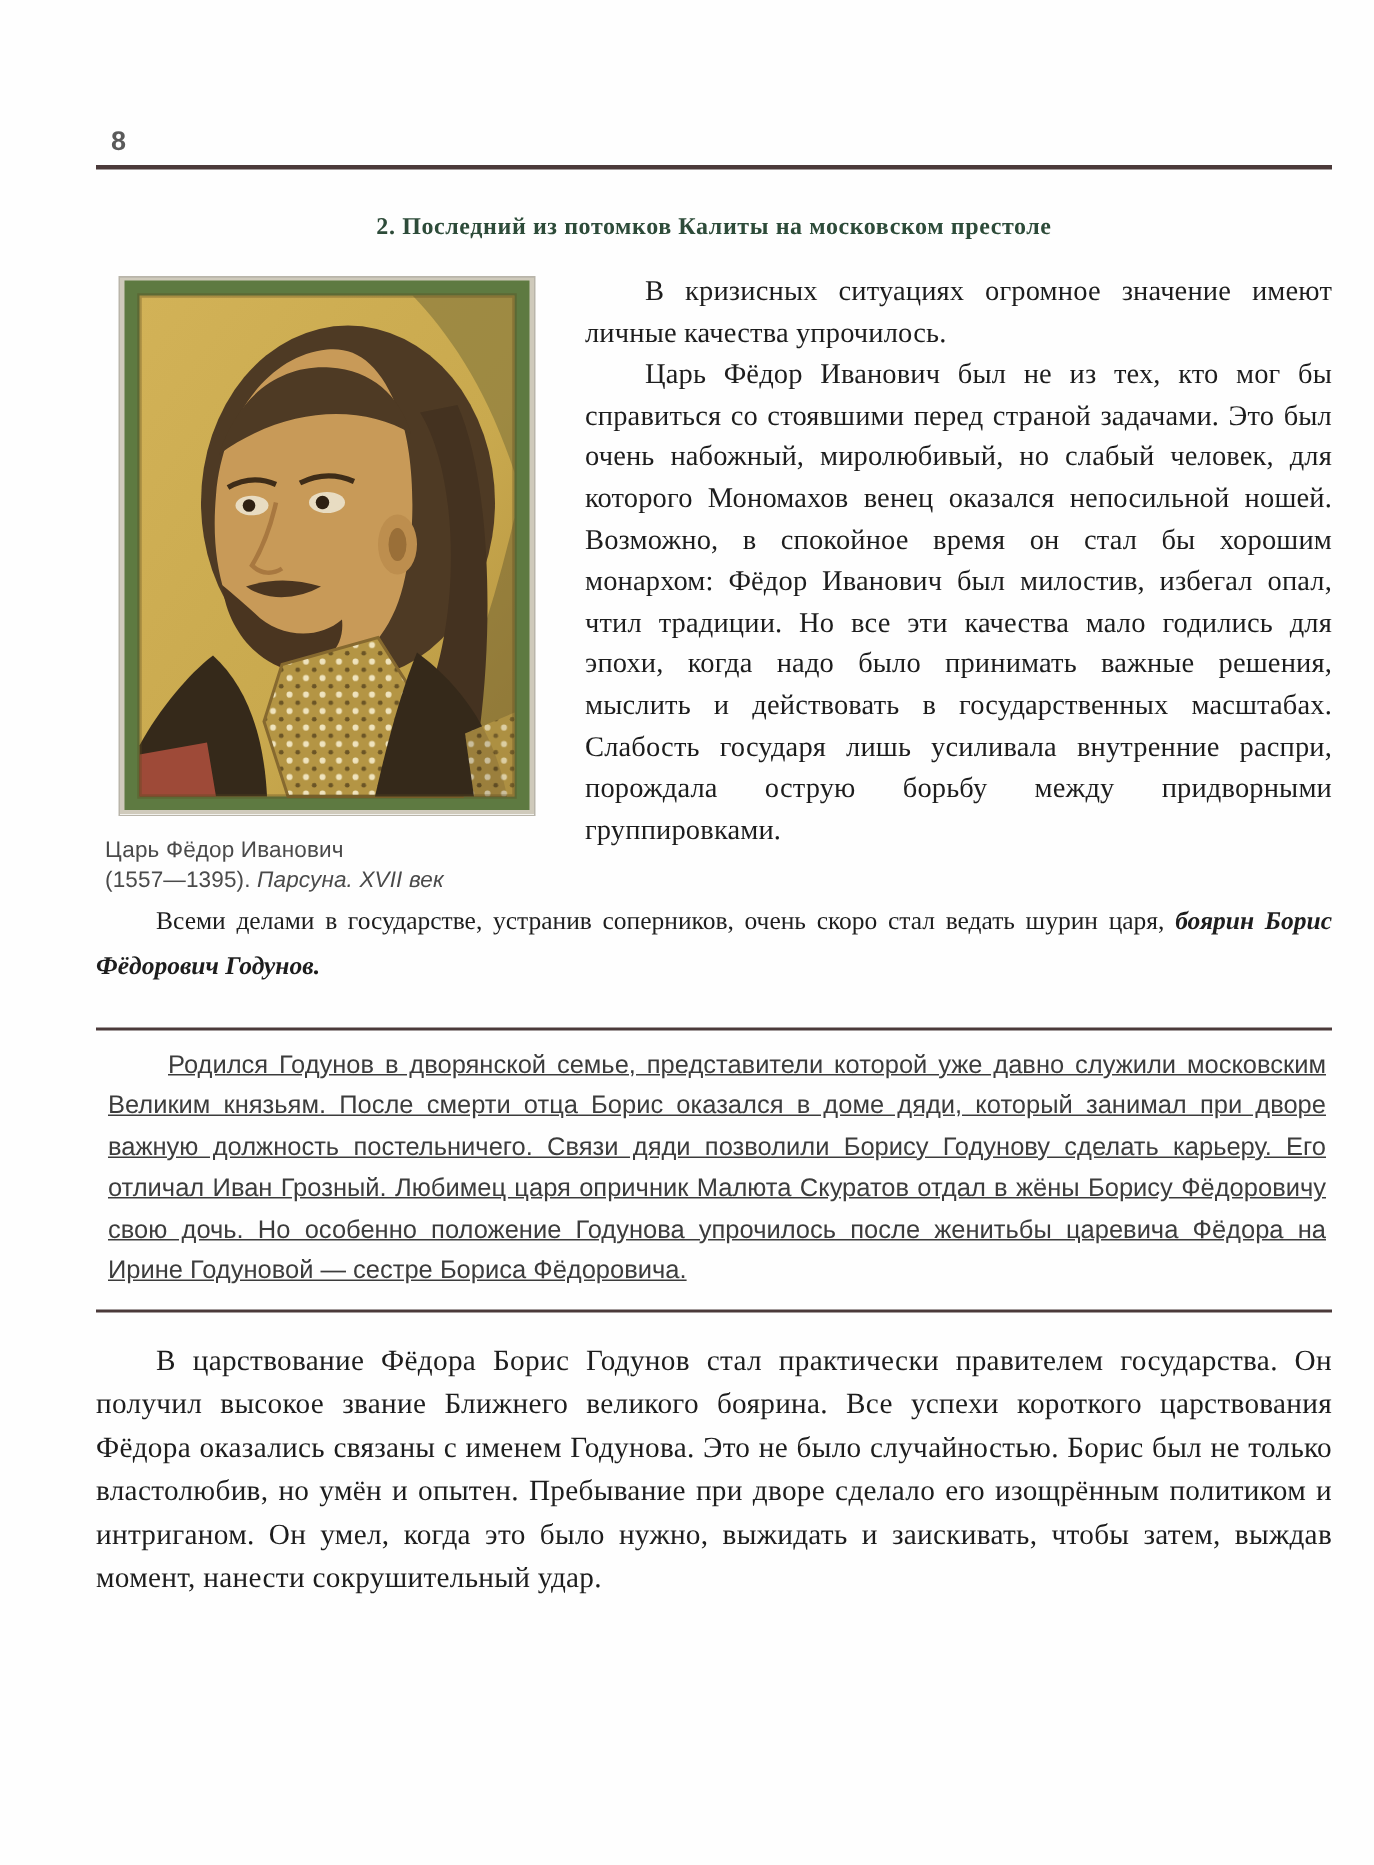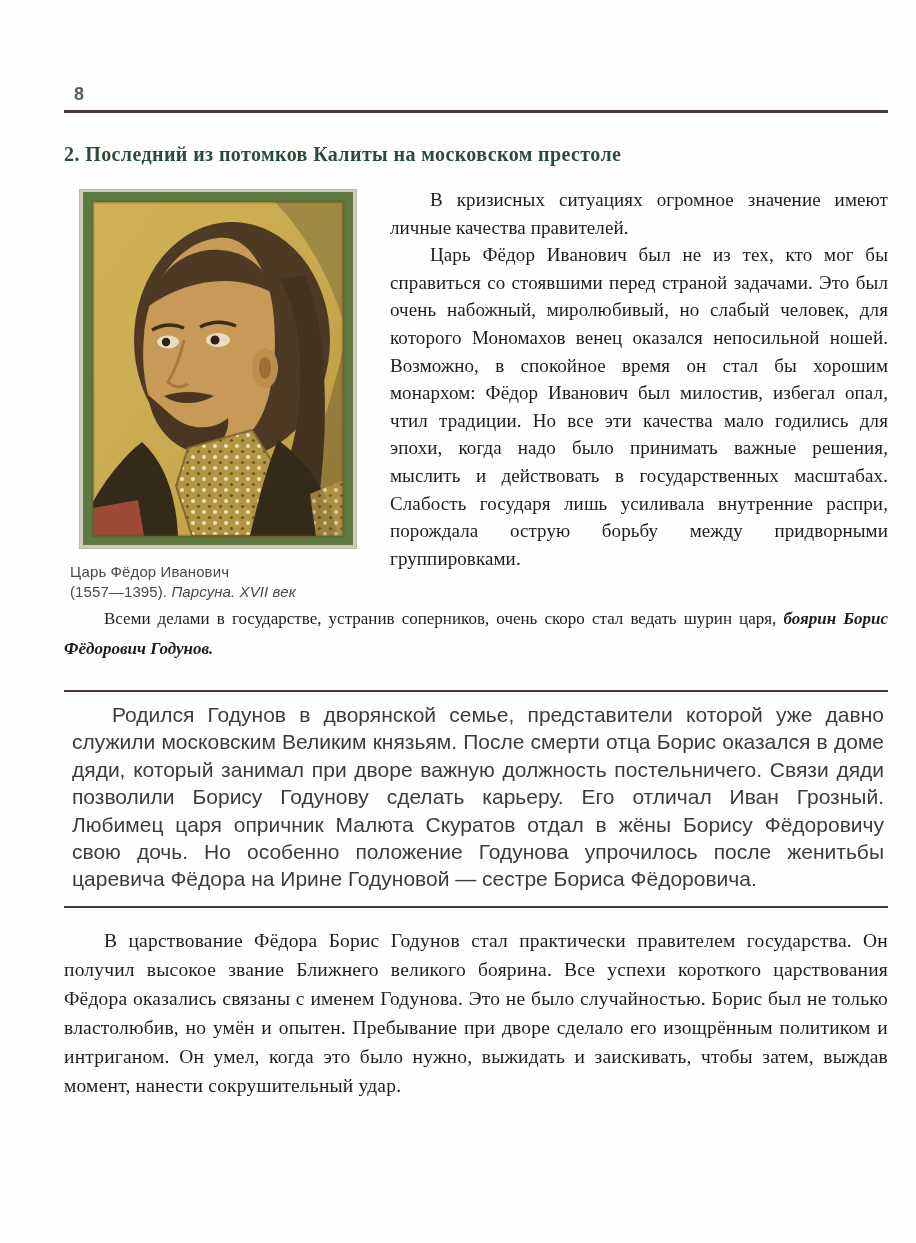--- a/index.html
+++ b/index.html
@@ -40,22 +40,22 @@
     text-align:justify;
     text-indent:40px;
     margin:0;
   }
   .intro{
     margin-top:34px;
     font-size:19.5px;line-height:31px;letter-spacing:0.2px;
   }
   .section-heading{
     margin:30px 0 20px 0;
-    text-align:left;
-    font-size:20px;font-weight:bold;letter-spacing:0.4px;
+    text-align:center;
+    font-size:16px;font-weight:bold;letter-spacing:0.4px;
     color:var(--heading);
   }
   
   .portrait-figure{
     float:left;
     width:296px;
     margin:4px 24px 2px 6px;
   }
   .portrait-frame{
     width:276px;height:358px;margin:0 auto;
@@ -80,21 +80,21 @@
   .wrap-para .em-bi{font-style:italic;font-weight:bold;}
   
   .sidebar-box{
     margin:26px 0 0 0;
     border-top:2.5px solid var(--rule);
     border-bottom:2.5px solid var(--rule);
     padding:9px 4px 13px 8px;
   }
   .sidebar-box .para{
     font-family:"Liberation Sans","DejaVu Sans",sans-serif;
-    font-size:21px;line-height:27.4px;color:var(--box-text);
+    font-size:17px;line-height:27.4px;color:var(--box-text);text-decoration:underline;
   }
   .closing{
     margin-top:18px;
     font-size:19.5px;line-height:29px;letter-spacing:0.2px;
   }
 </style>
 </head>
 <body>
 
 <div class="page">
@@ -164,21 +164,21 @@
         <path d="M230 304 L263 290 L263 346 L236 346 Z" fill="url(#dots)" opacity="0.8"></path>
 
         <rect x="13" y="12" width="250" height="334" fill="none" stroke="#5a4a20" stroke-opacity="0.35" stroke-width="3"></rect>
       </svg>
       <figcaption class="portrait-caption">
         <span>Царь Фёдор Иванович</span><br>
         <span>(1557—1395). </span><i>Парсуна. XVII век</i>
       </figcaption>
     </figure>
 
-    <p class="para">В кризисных ситуациях огромное значение имеют личные качества правителей.</p>
+    <p class="para">В кризисных ситуациях огромное значение имеют личные качества упрочилось.</p>
     <p class="para">Царь Фёдор Иванович был не из тех, кто мог бы справиться со стоявшими перед страной задачами. Это был очень набожный, миролюбивый, но слабый человек, для которого Мономахов венец оказался непосильной ношей. Возможно, в спокойное время он стал бы хорошим монархом: Фёдор Иванович был милостив, избегал опал, чтил традиции. Но все эти качества мало годились для эпохи, когда надо было принимать важные решения, мыслить и действовать в государственных масштабах. Слабость государя лишь усиливала внутренние распри, порождала острую борьбу между придворными группировками.</p>
   </div>
 
   <p class="para wrap-para"><span>Всеми делами в государстве, устранив соперников, очень скоро стал ведать шурин царя, </span><span class="em-bi">боярин Борис Фёдорович Годунов.</span></p>
 
   <div class="sidebar-box">
     <p class="para">Родился Годунов в дворянской семье, представители которой уже давно служили московским Великим князьям. После смерти отца Борис оказался в доме дяди, который занимал при дворе важную должность постельничего. Связи дяди позволили Борису Годунову сделать карьеру. Его отличал Иван Грозный. Любимец царя опричник Малюта Скуратов отдал в жёны Борису Фёдоровичу свою дочь. Но особенно положение Годунова упрочилось после женитьбы царевича Фёдора на Ирине Годуновой — сестре Бориса Фёдоровича.</p>
   </div>
 
   <p class="para closing">В царствование Фёдора Борис Годунов стал практически правителем государства. Он получил высокое звание Ближнего великого боярина. Все успехи короткого царствования Фёдора оказались связаны с именем Годунова. Это не было случайностью. Борис был не только властолюбив, но умён и опытен. Пребывание при дворе сделало его изощрённым политиком и интриганом. Он умел, когда это было нужно, выжидать и заискивать, чтобы затем, выждав момент, нанести сокрушительный удар.</p>

